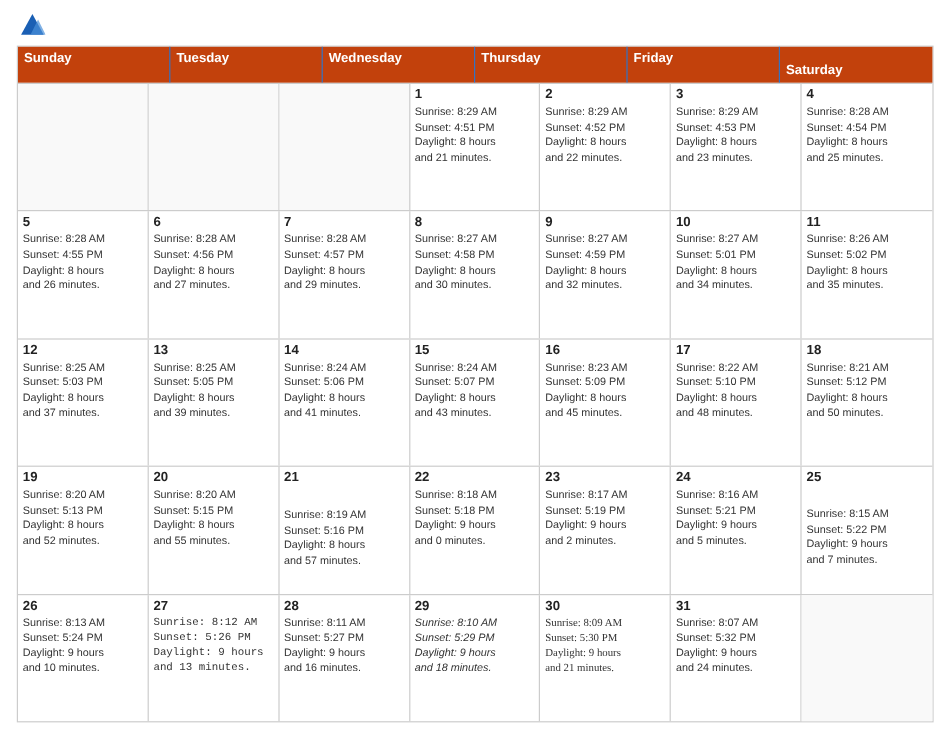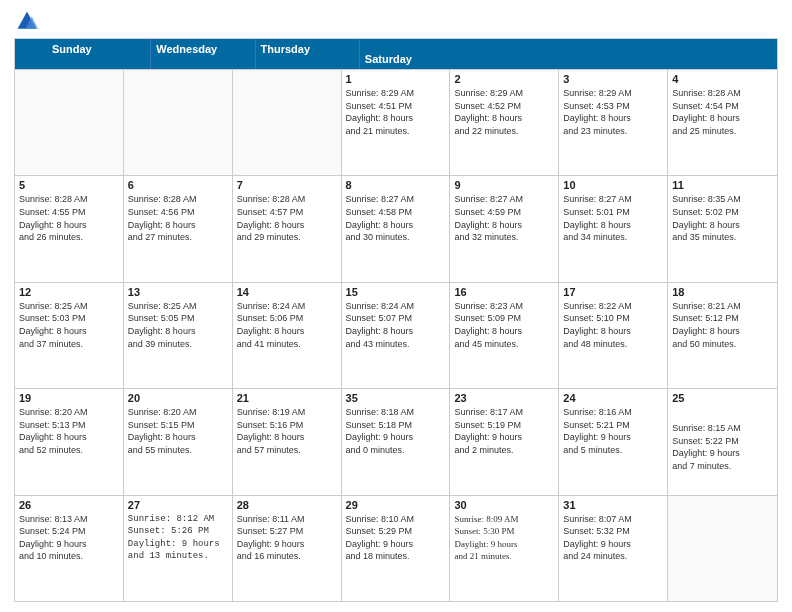--- a/index.html
+++ b/index.html
@@ -63,23 +63,22 @@
       color: #444;
     }
     .calendar {
       flex: 1;
       display: flex;
       flex-direction: column;
       border: 1px solid #ccc;
     }
     .cal-header {
       display: grid;
-      grid-template-columns: repeat(7, 1fr);
-      background: #0369a1;
-      padding-left: 32px;
+      grid-template-columns: repeat(6, 1fr);
+      background: #c2410c;
     }
     .cal-header-cell {
       color: #fff;
       font-size: 11px;
       font-weight: bold;
       padding: 4px 5px;
       text-align: left;
       border-right: 1px solid #3373c4;
     }
     .cal-header-cell:last-child { border-right: none; margin-top: 10px; }
@@ -134,22 +133,24 @@
     </div>
     <div class="title-block">
       <div class="month-title"></div>
       <div class="location"></div>
     </div>
   </div>
 
   <div class="calendar">
     <div class="cal-header" id="cal-header">
         <div class="cal-header-cell">Sunday</div>
+        <div class="cal-header-cell">Tuesday</div>
         <div class="cal-header-cell">Wednesday</div>
         <div class="cal-header-cell">Thursday</div>
+        <div class="cal-header-cell">Friday</div>
         <div class="cal-header-cell">Saturday</div>
       </div>
     <div class="cal-body" id="cal-body">
         <div class="cal-row">
           <div class="cal-cell empty"></div>
           <div class="cal-cell empty"></div>
           <div class="cal-cell empty"></div>
           <div class="cal-cell">
             <div class="day-num">1</div>
             <div class="day-info" style="white-space: pre-line;">Sunrise: 8:29 AM
@@ -217,21 +218,21 @@
           </div>
           <div class="cal-cell">
             <div class="day-num">10</div>
             <div class="day-info" style="white-space: pre-line;">Sunrise: 8:27 AM
 Sunset: 5:01 PM
 Daylight: 8 hours
 and 34 minutes.</div>
           </div>
           <div class="cal-cell">
             <div class="day-num">11</div>
-            <div class="day-info" style="white-space: pre-line;">Sunrise: 8:35 AM
+            <div class="day-info" style="white-space: pre-line;">Sunrise: 8:26 AM
 Sunset: 5:02 PM
 Daylight: 8 hours
 and 35 minutes.</div>
           </div>
         </div>
         <div class="cal-row">
           <div class="cal-cell">
             <div class="day-num">12</div>
             <div class="day-info" style="white-space: pre-line;">Sunrise: 8:25 AM
 Sunset: 5:03 PM
@@ -291,27 +292,27 @@
           </div>
           <div class="cal-cell">
             <div class="day-num">20</div>
             <div class="day-info" style="white-space: pre-line;">Sunrise: 8:20 AM
 Sunset: 5:15 PM
 Daylight: 8 hours
 and 55 minutes.</div>
           </div>
           <div class="cal-cell">
             <div class="day-num">21</div>
-            <div class="day-info" style="white-space: pre-line;">Sunrise: 8:19 AM
+            <div class="day-info" style="white-space: pre-line; margin-top: 17px;">Sunrise: 8:19 AM
 Sunset: 5:16 PM
 Daylight: 8 hours
 and 57 minutes.</div>
           </div>
           <div class="cal-cell">
-            <div class="day-num">35</div>
+            <div class="day-num">22</div>
             <div class="day-info" style="white-space: pre-line;">Sunrise: 8:18 AM
 Sunset: 5:18 PM
 Daylight: 9 hours
 and 0 minutes.</div>
           </div>
           <div class="cal-cell">
             <div class="day-num">23</div>
             <div class="day-info" style="white-space: pre-line;">Sunrise: 8:17 AM
 Sunset: 5:19 PM
 Daylight: 9 hours
@@ -349,21 +350,21 @@
           </div>
           <div class="cal-cell">
             <div class="day-num">28</div>
             <div class="day-info" style="white-space: pre-line;">Sunrise: 8:11 AM
 Sunset: 5:27 PM
 Daylight: 9 hours
 and 16 minutes.</div>
           </div>
           <div class="cal-cell">
             <div class="day-num">29</div>
-            <div class="day-info" style="white-space: pre-line;">Sunrise: 8:10 AM
+            <div class="day-info" style="white-space: pre-line; font-style: italic;">Sunrise: 8:10 AM
 Sunset: 5:29 PM
 Daylight: 9 hours
 and 18 minutes.</div>
           </div>
           <div class="cal-cell">
             <div class="day-num">30</div>
             <div class="day-info" style="white-space: pre-line; font-family: Liberation Serif, serif;">Sunrise: 8:09 AM
 Sunset: 5:30 PM
 Daylight: 9 hours
 and 21 minutes.</div>

